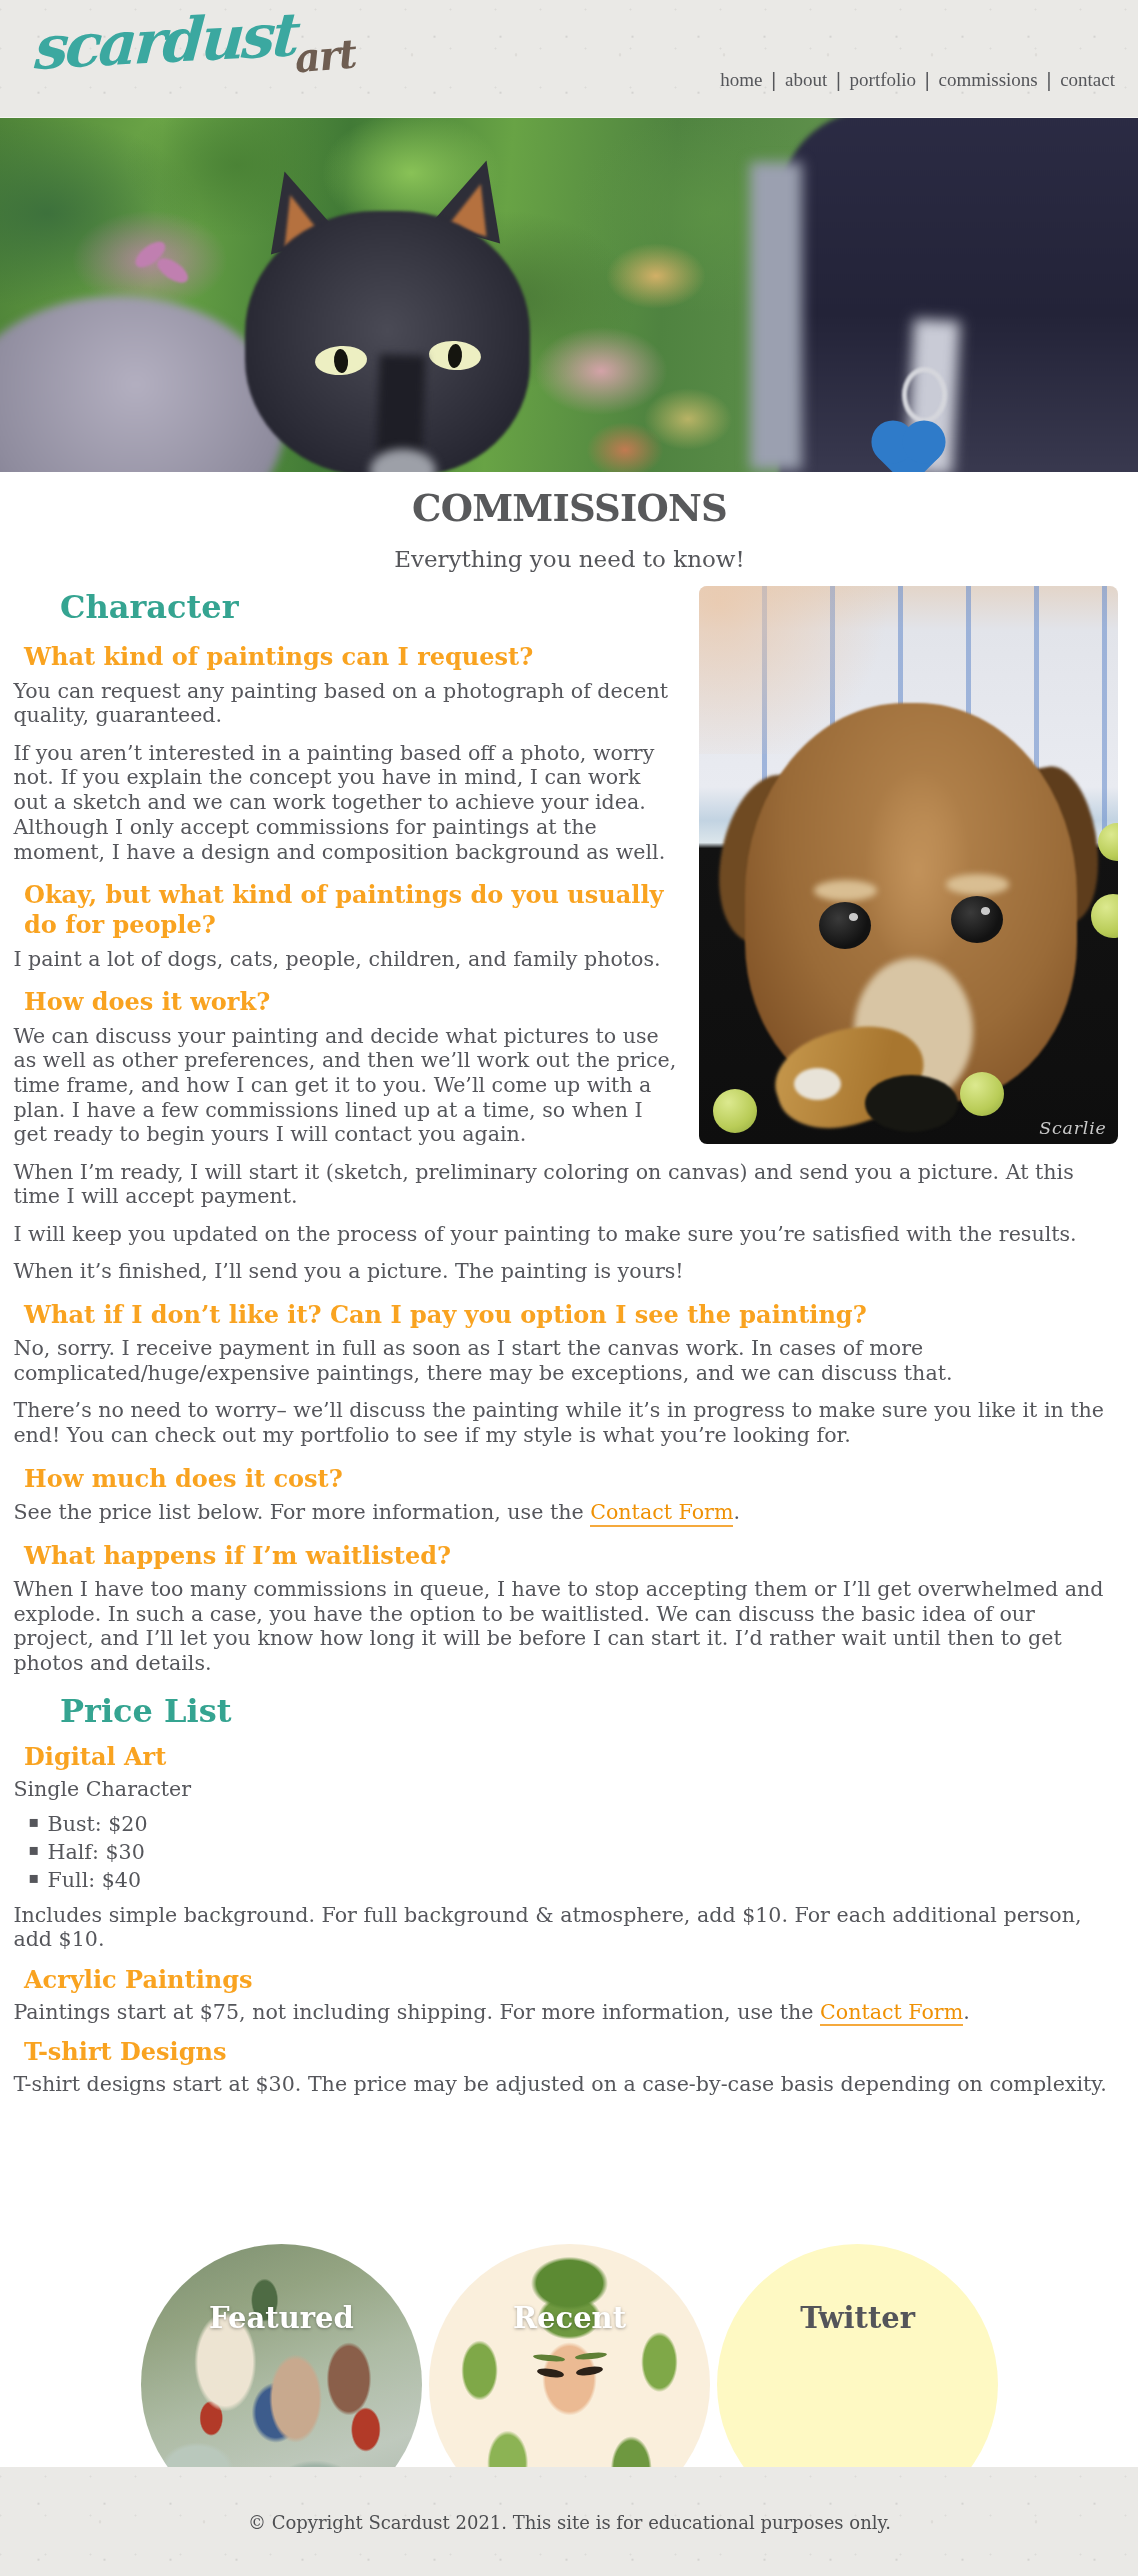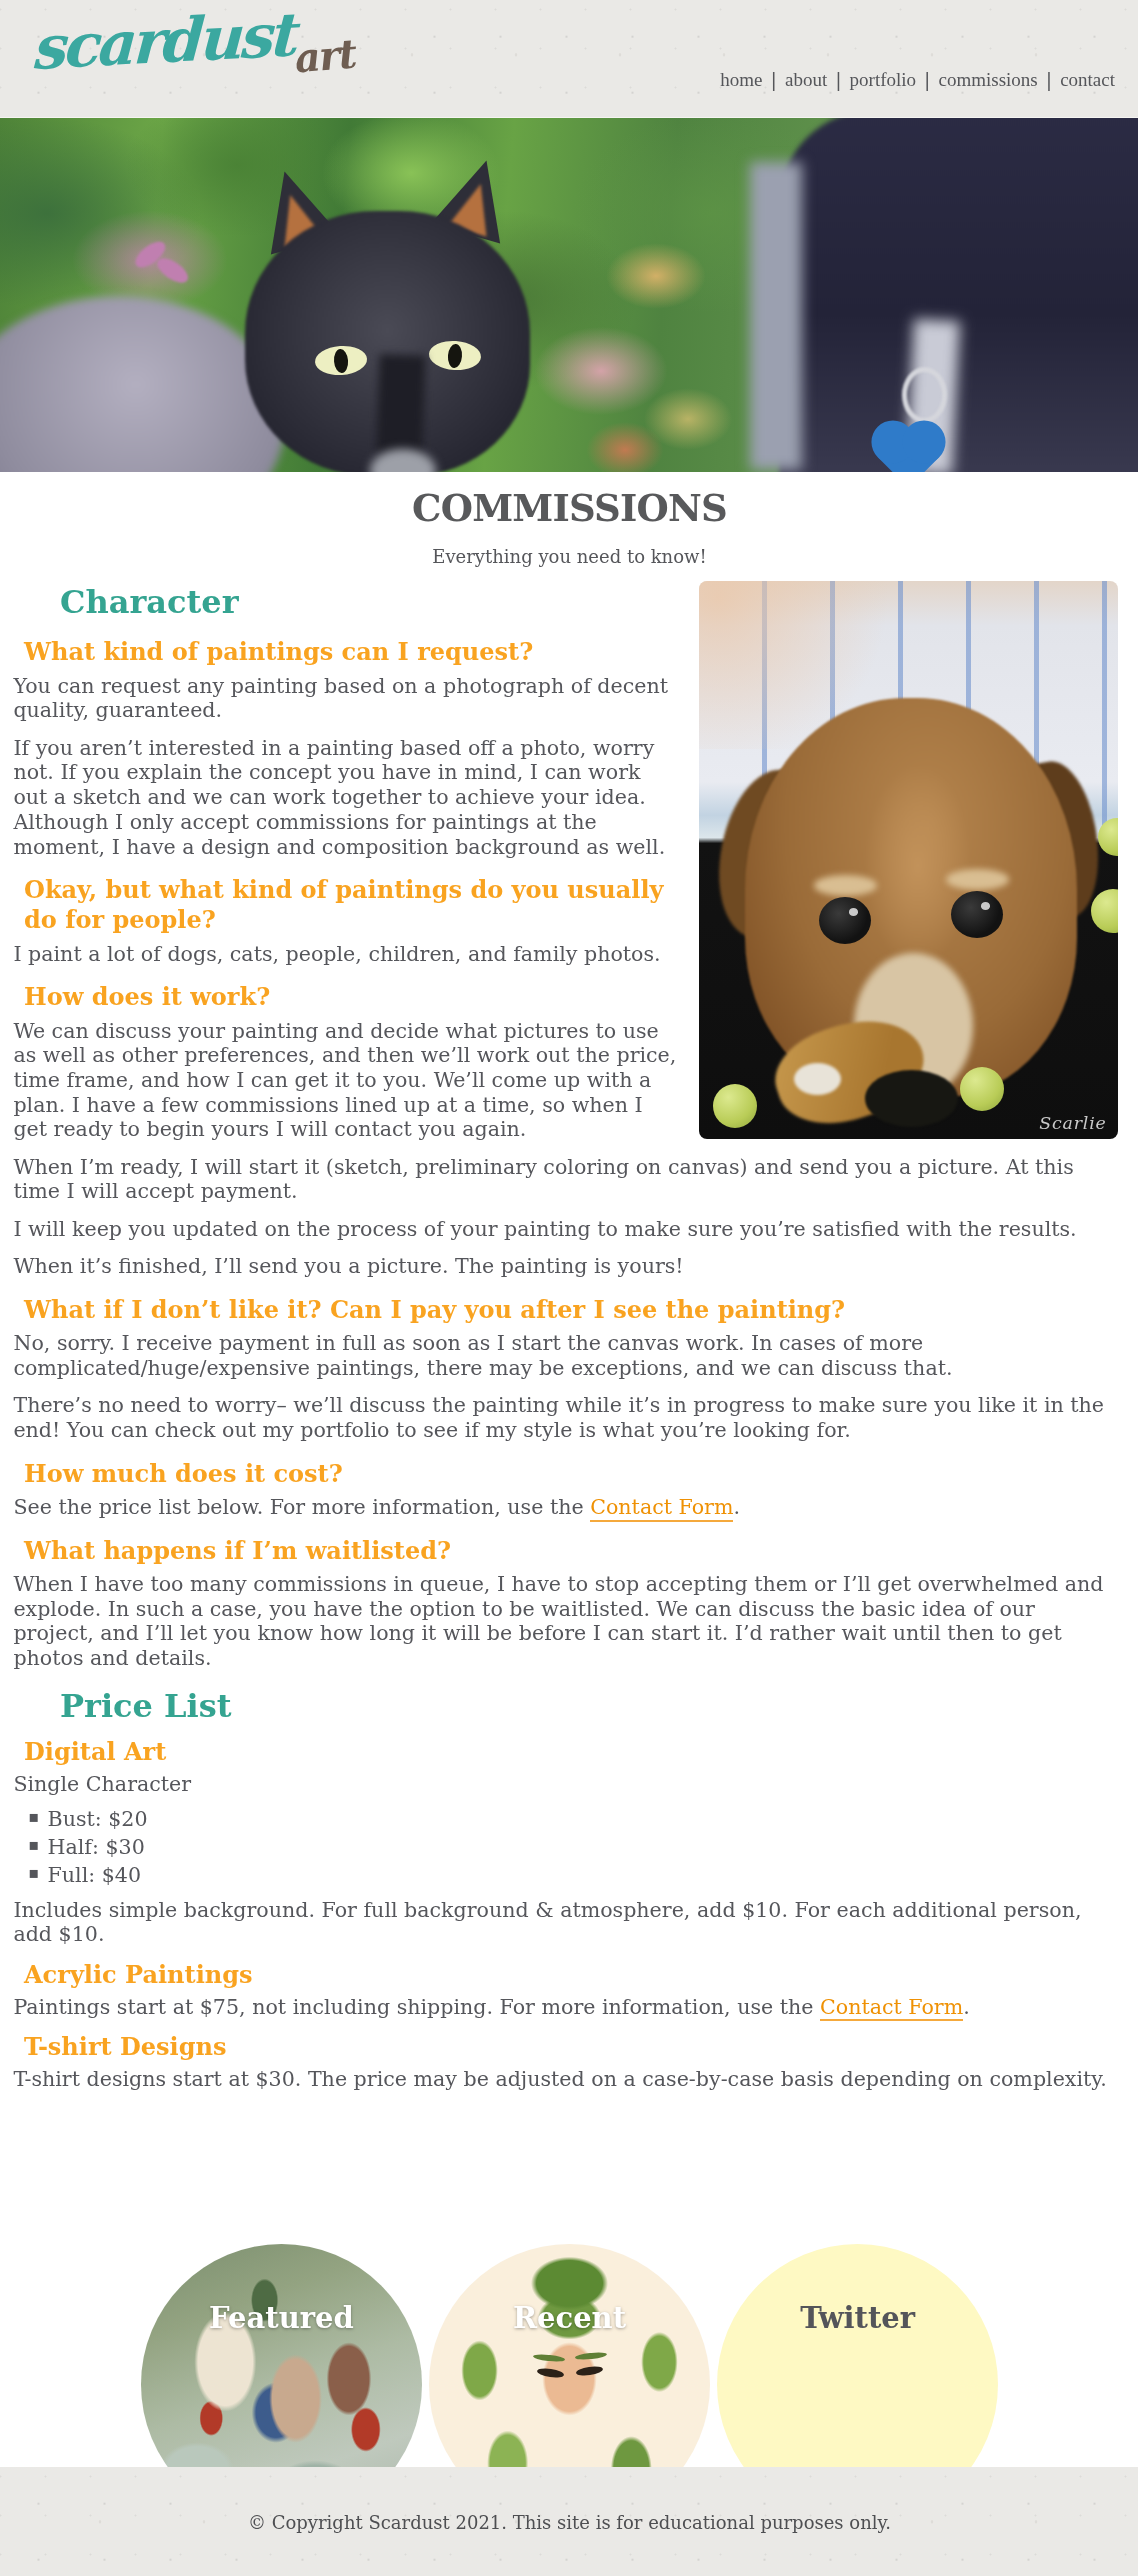--- a/index.html
+++ b/index.html
@@ -86,21 +86,21 @@
   .heart::after{left:0;top:-22px;}
   .butterfly-wing{width:35px;height:17.4px;border-radius:50%;background:#C07FB0;filter:blur(0.8px);}
   .butterfly-wing.w1{left:133px;top:128px;transform:rotate(-38deg);}
   .butterfly-wing.w2{left:155px;top:144px;transform:rotate(34deg);}
   
   .main{position:relative;height:1995px;overflow:hidden;background:#fff;padding-top:8px;box-sizing:border-box;}
   .page-title{
     margin:6.3px 0 3.2px;text-align:center;font-size:37px;font-weight:700;
     color:#58595B;letter-spacing:-0.8px;
   }
-  .page-subtitle{margin:16px 0 11px;text-align:center;font-size:18px;color:#55565A;}
+  .page-subtitle{margin:16px 0 11px;text-align:center;font-size:23px;color:#55565A;}
   h2.section-heading{font-size:32px;font-weight:700;color:#35A491;margin:16px 0 9.5px 60px;}
   h3.question{font-size:24px;font-weight:700;color:#F9A320;line-height:1.25;margin:16px 332px 6.3px 24px;}
   h3.question.full{margin-right:32px;}
   p.body-text{font-size:20.6px;line-height:1.2;margin:0 28.5px 12.7px 13.4px;}
   a.inline-link{color:#EF9104;text-decoration:none;border-bottom:2.4px solid #F5A93C;padding-bottom:0.8px;}
   .price-block h3.question{margin-top:12.7px;margin-bottom:4.7px;}
   .price-block p.body-text{margin-bottom:9.5px;}
   ul.price-list{list-style:none;margin:4.7px 0 8px 28.5px;padding:0;}
   ul.price-list li{font-size:20.6px;line-height:1.35;color:#55565B;position:relative;padding-left:19px;}
   ul.price-list li::before{content:"▪";position:absolute;left:0;top:0;font-size:16px;color:#55565B;}
@@ -270,21 +270,21 @@
 
   <h3 class="question">Okay, but what kind of paintings do you usually do for people?</h3>
   <p class="body-text">I paint a lot of dogs, cats, people, children, and family photos.</p>
 
   <h3 class="question">How does it work?</h3>
   <p class="body-text">We can discuss your painting and decide what pictures to use as well as other preferences, and then we’ll work out the price, time frame, and how I can get it to you. We’ll come up with a plan. I have a few commissions lined up at a time, so when I get ready to begin yours I will contact you again.</p>
   <p class="body-text">When I’m ready, I will start it (sketch, preliminary coloring on canvas) and send you a picture. At this time I will accept payment.</p>
   <p class="body-text">I will keep you updated on the process of your painting to make sure you’re satisfied with the results.</p>
   <p class="body-text">When it’s finished, I’ll send you a picture. The painting is yours!</p>
 
-  <h3 class="question full">What if I don’t like it? Can I pay you after I see the painting?</h3>
+  <h3 class="question full">What if I don’t like it? Can I pay you option I see the painting?</h3>
   <p class="body-text">No, sorry. I receive payment in full as soon as I start the canvas work. In cases of more complicated/huge/expensive paintings, there may be exceptions, and we can discuss that.</p>
   <p class="body-text">There’s no need to worry– we’ll discuss the painting while it’s in progress to make sure you like it in the end! You can check out my portfolio to see if my style is what you’re looking for.</p>
 
   <h3 class="question full">How much does it cost?</h3>
   <p class="body-text"><span>See the price list below. For more information, use the </span><a href="#" class="inline-link">Contact Form</a><span>.</span></p>
 
   <h3 class="question full">What happens if I’m waitlisted?</h3>
   <p class="body-text">When I have too many commissions in queue, I have to stop accepting them or I’ll get overwhelmed and explode. In such a case, you have the option to be waitlisted. We can discuss the basic idea of our project, and I’ll let you know how long it will be before I can start it. I’d rather wait until then to get photos and details.</p>
 
   <div class="price-block">

